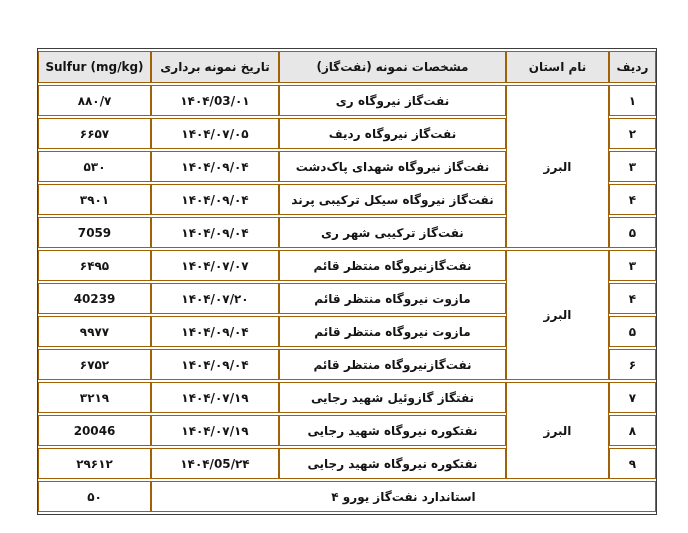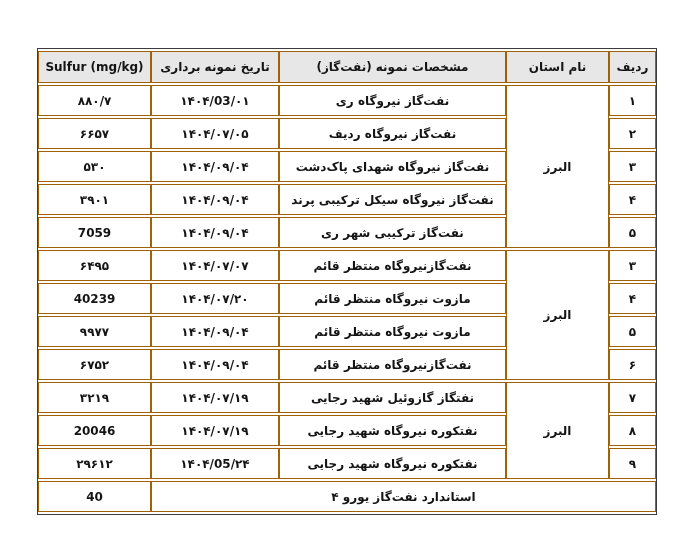--- a/index.html
+++ b/index.html
@@ -168,18 +168,18 @@
       </tr>
       <tr>
         <td>۹</td>
         <td>نفتکوره نیروگاه شهید رجایی</td>
         <td class="num">۱۴۰۴/05/۲۴</td>
         <td class="num">۲۹۶۱۲</td>
       </tr>
 
       <tr>
         <td colspan="4">استاندارد نفت‌گاز یورو ۴</td>
-        <td class="num">40</td>
+        <td class="num">۵۰</td>
       </tr>
     </tbody>
   </table>
 
 </div>
 
 </body></html>

